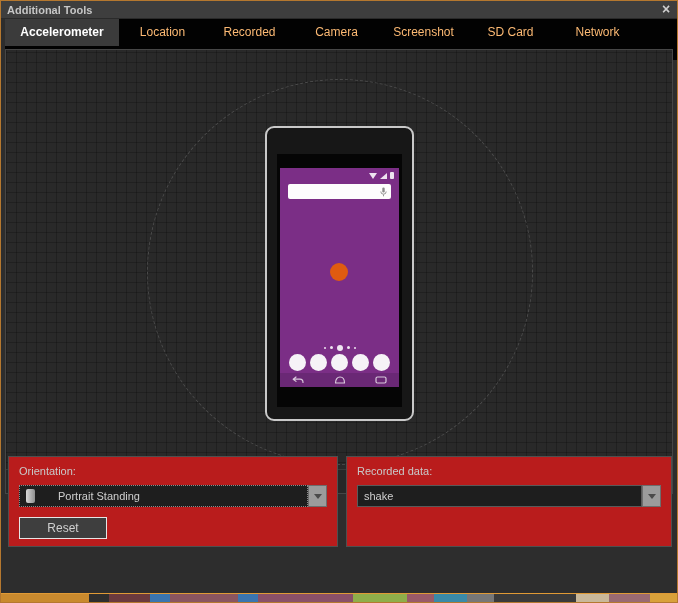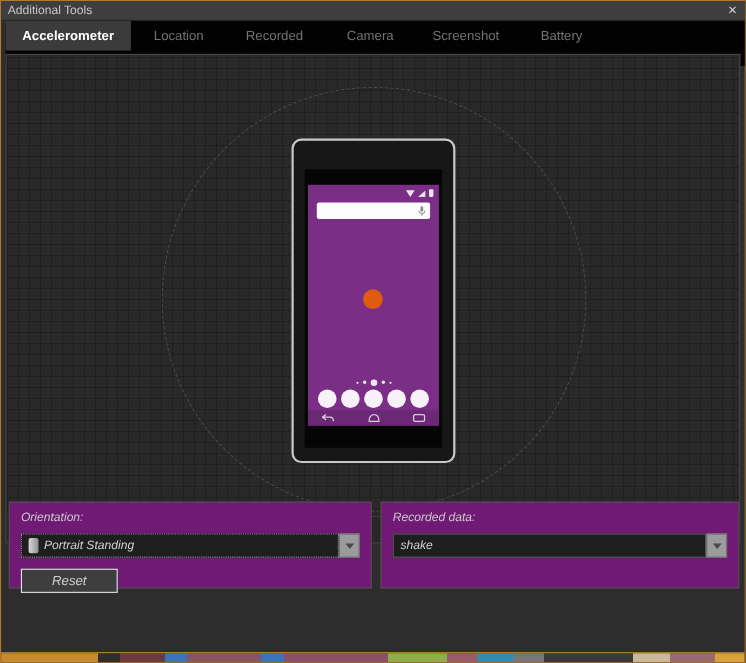--- a/index.html
+++ b/index.html
@@ -7,34 +7,35 @@
   body { font-family:"Liberation Sans", sans-serif; }
   #window {
     position:relative; width:678px; height:603px; overflow:hidden;
     background:#2d2d2d; border:1px solid #b5782f;
   }
   
   .titlebar {
     position:absolute; left:0; top:0; width:676px; height:18px;
     background:#3e3e3e; display:flex; align-items:center;
     border-bottom:1px solid #2a2a2a;
+    font-weight:bold;
   }
   .title-text { color:#c6c6c6; font-size:11px; padding-left:6px; }
   .close-btn {
     margin-left:auto; width:22px; height:18px; color:#cfcfcf;
     font-size:14px; line-height:17px; text-align:center; cursor:default;
   }
   
   .tabbar {
     position:absolute; left:4px; top:18px; width:676px; height:41px;
     background:#020202; display:flex;
   }
   .tab {
     width:87px; height:27px; line-height:27px; text-align:center;
-    color:#737373; font-size:12px; cursor:default;
+    color:#fdba74; font-size:12px; cursor:default;
   }
   .tab.selected { width:114px; background:#3b3b3b; color:#ffffff; font-weight:bold; }
   
   .canvas {
     position:absolute; left:4px; top:48px; width:668px; height:445px;
     border:1px solid #464646; background-color:#292929;
     background-image:
       repeating-linear-gradient(0deg, rgba(0,0,0,0.22) 0 1px, transparent 1px 10px),
       repeating-linear-gradient(90deg, rgba(0,0,0,0.22) 0 1px, transparent 1px 10px);
     overflow:hidden;
@@ -83,30 +84,30 @@
   .appsrow { position:absolute; left:0; top:186px; width:100%; height:18px;
     display:flex; justify-content:center; gap:4px; }
   .app-circle { width:17px; height:17px; border-radius:50%; background:#f6f2f7; }
   .navbar {
     position:absolute; left:0; bottom:0; width:100%; height:14px;
     background:#6a2875; display:flex; justify-content:space-between;
     align-items:center; padding:0 12px;
   }
   
   .group {
-    position:absolute; top:455px; height:79px;
-    background:#701a75; border:1px solid #4f4f4f;font-style:italic;
+    position:absolute; top:455px; height:91px;
+    background:#b91c1c; border:1px solid #4f4f4f;
   }
   .group-left { left:7px; width:330px; }
   .group-right { left:345px; width:326px; }
   .group-label { position:absolute; left:10px; top:8px; color:#c9c9c9; font-size:11px; }
   .field-row { position:absolute; left:10px; top:28px; right:10px; height:22px; display:flex; }
   .field {
     flex:1; height:22px; background:#1e1e1e; color:#cfcfcf; font-size:11px;
-    display:flex; align-items:center; padding:0 6px; gap:5px;
+    display:flex; align-items:center; padding:0 6px; gap:23px;
   }
   .field.dotted { border:1px dotted #8a8a8a; }
   .field.solid { border:1px solid #5a5a5a; }
   .drop-btn {
     width:19px; height:22px; background:#9b9b9b; border:1px solid #6d6d6d;
     display:flex; align-items:center; justify-content:center; cursor:default;
   }
   .tri-down { width:0; height:0; border-left:4px solid transparent; border-right:4px solid transparent; border-top:5px solid #4a4a4a; }
   .phone-mini {
     width:9px; height:14px; border-radius:2px;
@@ -138,21 +139,22 @@
     <span class="title-text">Additional Tools</span>
     <span class="close-btn">×</span>
   </div>
 
   <div class="tabbar">
     <div class="tab selected">Accelerometer</div>
     <div class="tab">Location</div>
     <div class="tab">Recorded</div>
     <div class="tab">Camera</div>
     <div class="tab">Screenshot</div>
-    <div class="tab">Battery</div>
+    <div class="tab">SD Card</div>
+    <div class="tab">Network</div>
   </div>
 
   <div class="canvas">
     <div class="dashed-circle"></div>
 
     <div class="phone">
       <div class="bezel">
         <div class="screen">
           <div class="statusicons">
             <span class="wifi-tri"></span>

